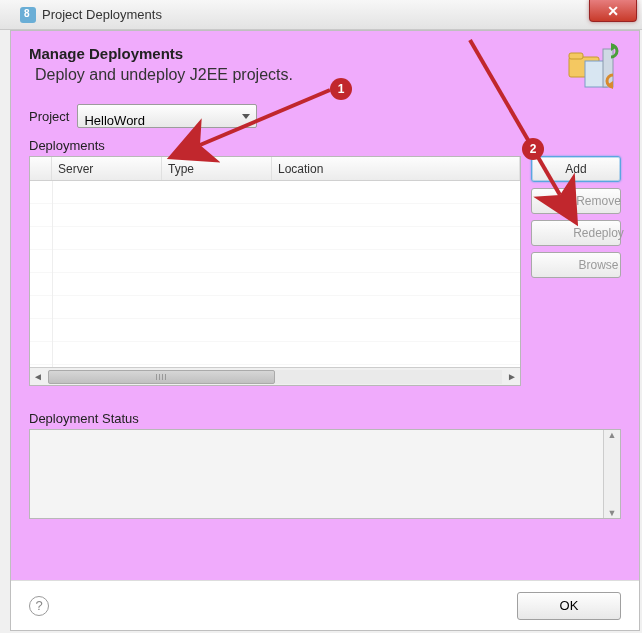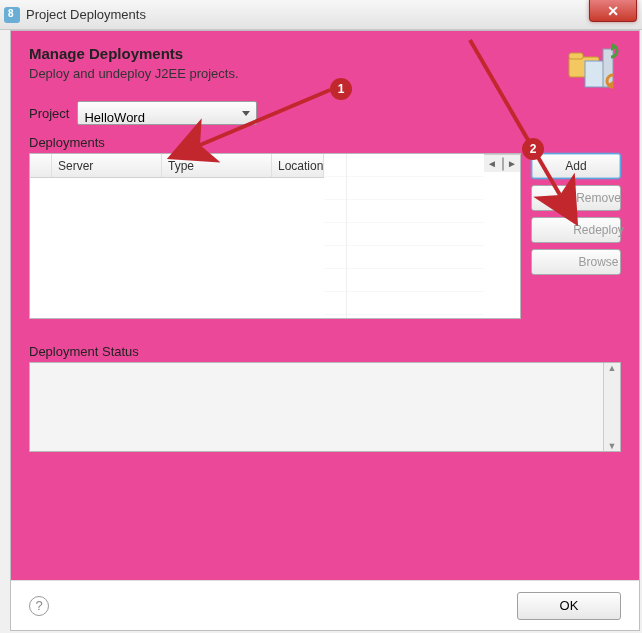--- a/index.html
+++ b/index.html
@@ -10,21 +10,21 @@
     font-size: 12px;
     background: #f0f0f0;
     overflow: hidden;
   }
   .titlebar {
     height: 30px;
     background: linear-gradient(#f7f7f7, #e3e3e3);
     border-bottom: 1px solid #c8c8c8;
     display: flex;
     align-items: center;
-    padding-left: 4px;
+    padding-left: 20px;
     position: relative;
   }
   .titlebar .app-icon {
     width: 16px; height: 16px;
     background: #6aaed6;
     border-radius: 3px;
     margin-right: 6px;
     position: relative;
   }
   .titlebar .app-icon::after {
@@ -51,36 +51,37 @@
     display: flex;
     align-items: center;
     justify-content: center;
     font-size: 14px;
     font-weight: bold;
     box-shadow: 0 0 4px rgba(133,35,35,0.5);
   }
   .dialog-body {
     position: absolute;
     left: 10px; top: 30px; right: 2px; bottom: 2px;
-    background: #ec4899;
+    background: #f0abfc;
     border: 1px solid #bfbfbf;
   }
   .header-region {
     padding: 14px 18px 10px 18px;
     position: relative;
   }
   .header-region h1 {
     margin: 0 0 4px 0;
     font-size: 15px;
     font-weight: bold;
     color: #222;
   }
   .header-region .subtitle {
-    font-size: 13px;
+    font-size: 16px;
     color: #333;
+    margin-left: 6px;
   }
   .header-icon {
     position: absolute;
     right: 14px; top: 10px;
     width: 60px; height: 50px;
   }
   .content {
     padding: 10px 18px 0 18px;
   }
   .project-row {
@@ -118,23 +119,23 @@
     color: #222;
     margin-bottom: 3px;
   }
   .deploy-area {
     display: flex;
     gap: 10px;
   }
   .table-wrap {
     flex: 1;
     border: 1px solid #b8b8b8;
-    height: 166px;
-    display: flex;
-    flex-direction: row;
+    height: 230px;
+    display: flex;
+    flex-direction: column;
     background: #fff;
   }
   .table-header {
     display: flex;
     height: 24px;
     background: linear-gradient(#fdfdfd, #ececec);
     border-bottom: 1px solid #d0d0d0;
     font-size: 12px;
     color: #333;
     align-items: center;

